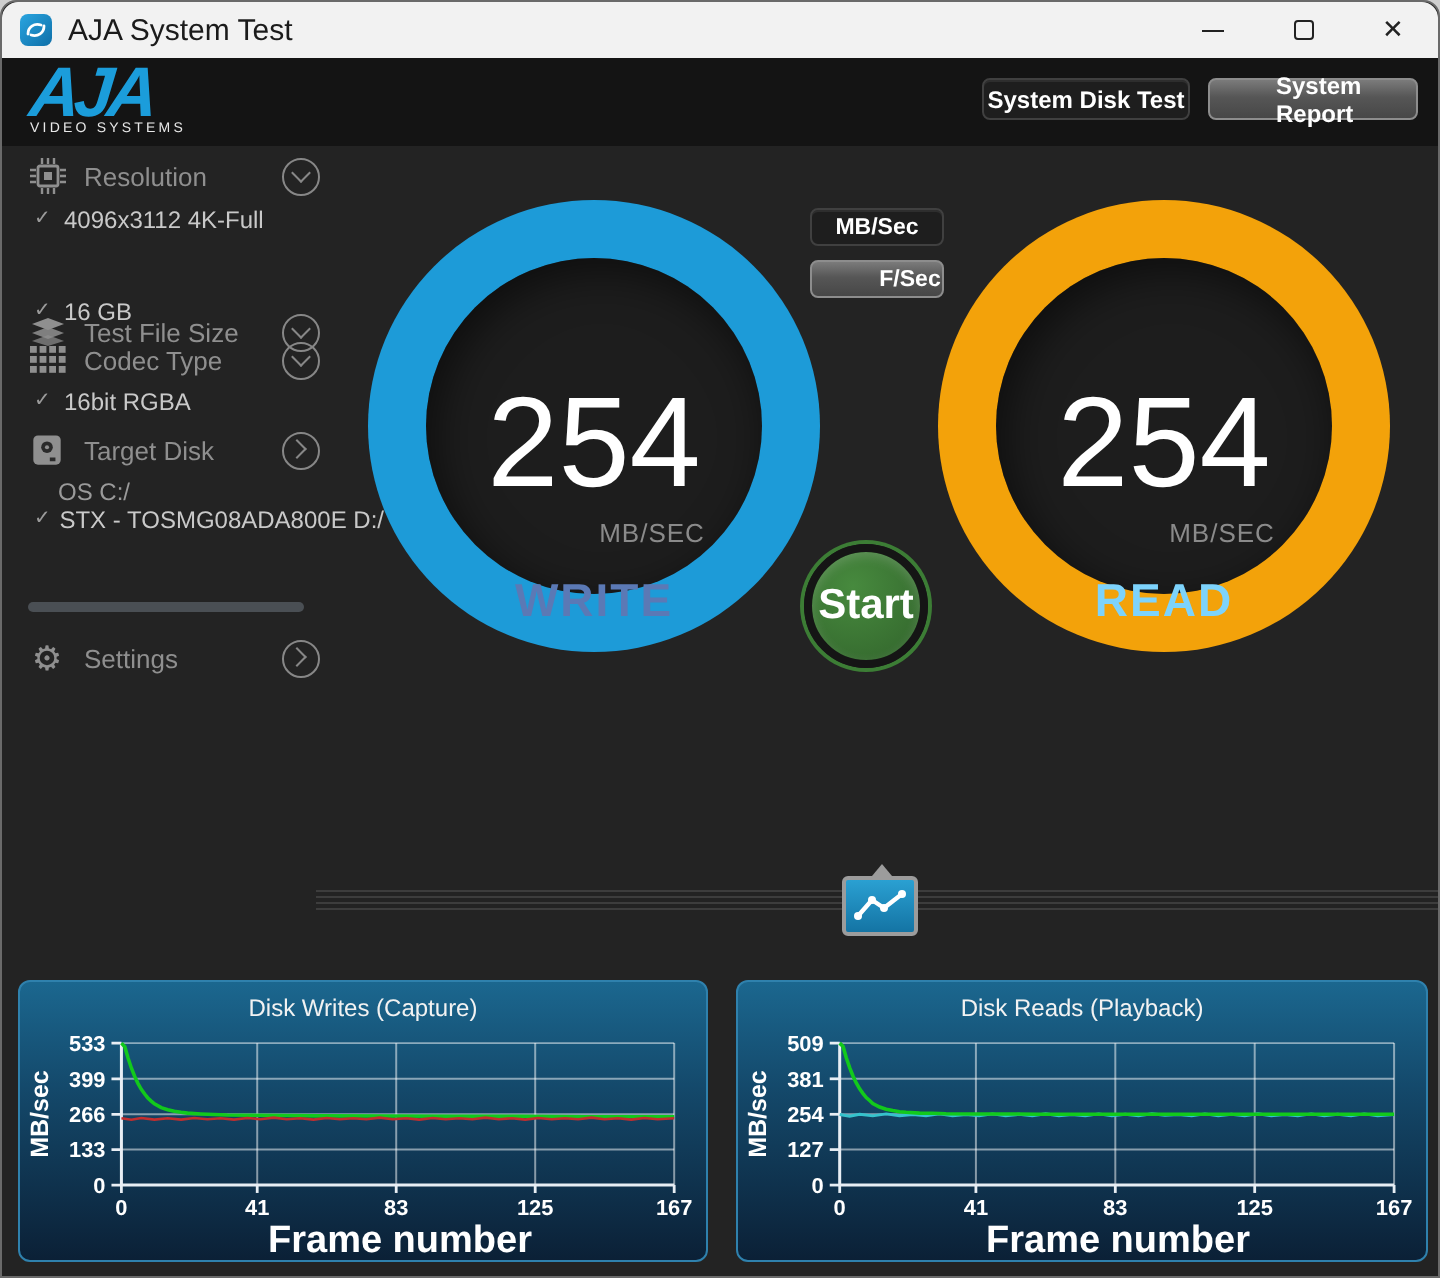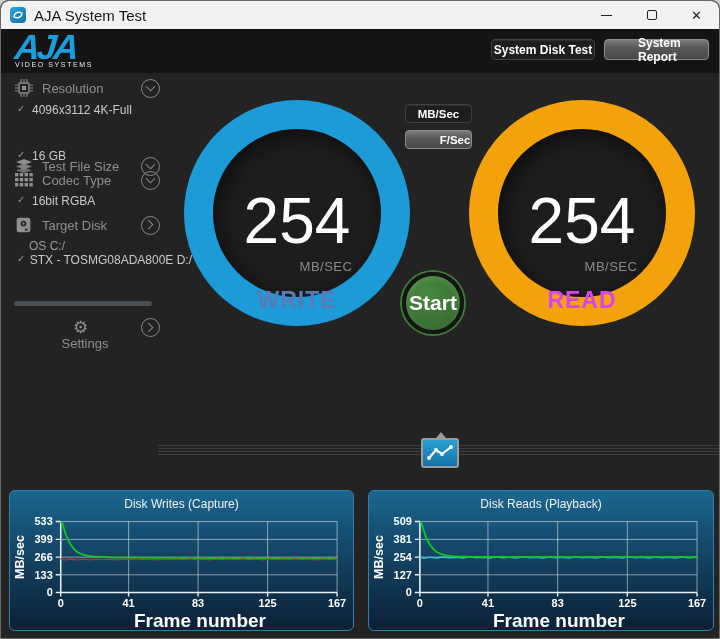--- a/index.html
+++ b/index.html
@@ -49,21 +49,21 @@
   
   .gauge { position:absolute; width:226px; height:226px; border-radius:50%; top:99px; }
   .gauge-inner { position:absolute; inset:29px; border-radius:50%; background:#1d1d1d;
     box-shadow:inset 4px 6px 22px rgba(0,0,0,.55); }
   .gauge.write { left:183px; background:#1d9bd8; }
   .gauge.read  { left:468px; background:#f3a20a; }
   .gauge-value { position:absolute; width:100%; top:60px; text-align:center; color:#fff; font-size:64px; line-height:1; }
   .gauge-unit  { position:absolute; width:100%; top:130px; text-align:center; color:#8a8a8a; font-size:13px; letter-spacing:.5px; padding-left:58px; }
   .gauge-label { position:absolute; width:100%; top:158px; text-align:center; font-size:23px; font-weight:bold; letter-spacing:1px; }
   .gauge.write .gauge-label { color:#5b79b5; }
-  .gauge.read  .gauge-label { color:#d946ef; }
+  .gauge.read  .gauge-label { color:#7dd3fc; }
   
   .unit-btn { position:absolute; left:404px; width:67px; height:19px; border-radius:4px; color:#fff;
     font-size:11.5px; font-weight:bold; display:flex; align-items:center; justify-content:center; cursor:pointer; }
   .unit-btn.mbsec { top:103px; }
   .unit-btn.fsec  { top:129px; }
   .start-btn { position:absolute; left:401px; top:271px; width:62px; height:62px; border-radius:50%;
     background:radial-gradient(circle at 38% 32%, #478a3e, #386f31 70%, #2f5e2a);
     border:4px solid #151515; box-shadow:0 0 0 2px #3c7d35, inset 0 2px 6px rgba(255,255,255,.18);
     color:#fff; font-size:21px; font-weight:bold; display:flex; align-items:center; justify-content:center; cursor:pointer; }
   
@@ -208,21 +208,21 @@
   <div class="side-val dim" style="top:238px; left:28px;">
     <span>OS C:/</span>
   </div>
   <div class="side-val" style="top:252px;">
     <span class="ck">✓</span>
     <span>STX - TOSMG08ADA800E D:/</span>
   </div>
 
   <div class="side-divider"></div>
 
-  <div class="side-row" style="top:317px;flex-direction:column;">
+  <div class="side-row" style="top:317px;">
     <span class="ic gear-ic"></span>
     <span>Settings</span>
     <span class="chev right"></span>
   </div>
 
   <div class="gauge write">
     <div class="gauge-inner">
       <div class="gauge-value">254</div>
       <div class="gauge-unit">MB/SEC</div>
       <div class="gauge-label">WRITE</div>

